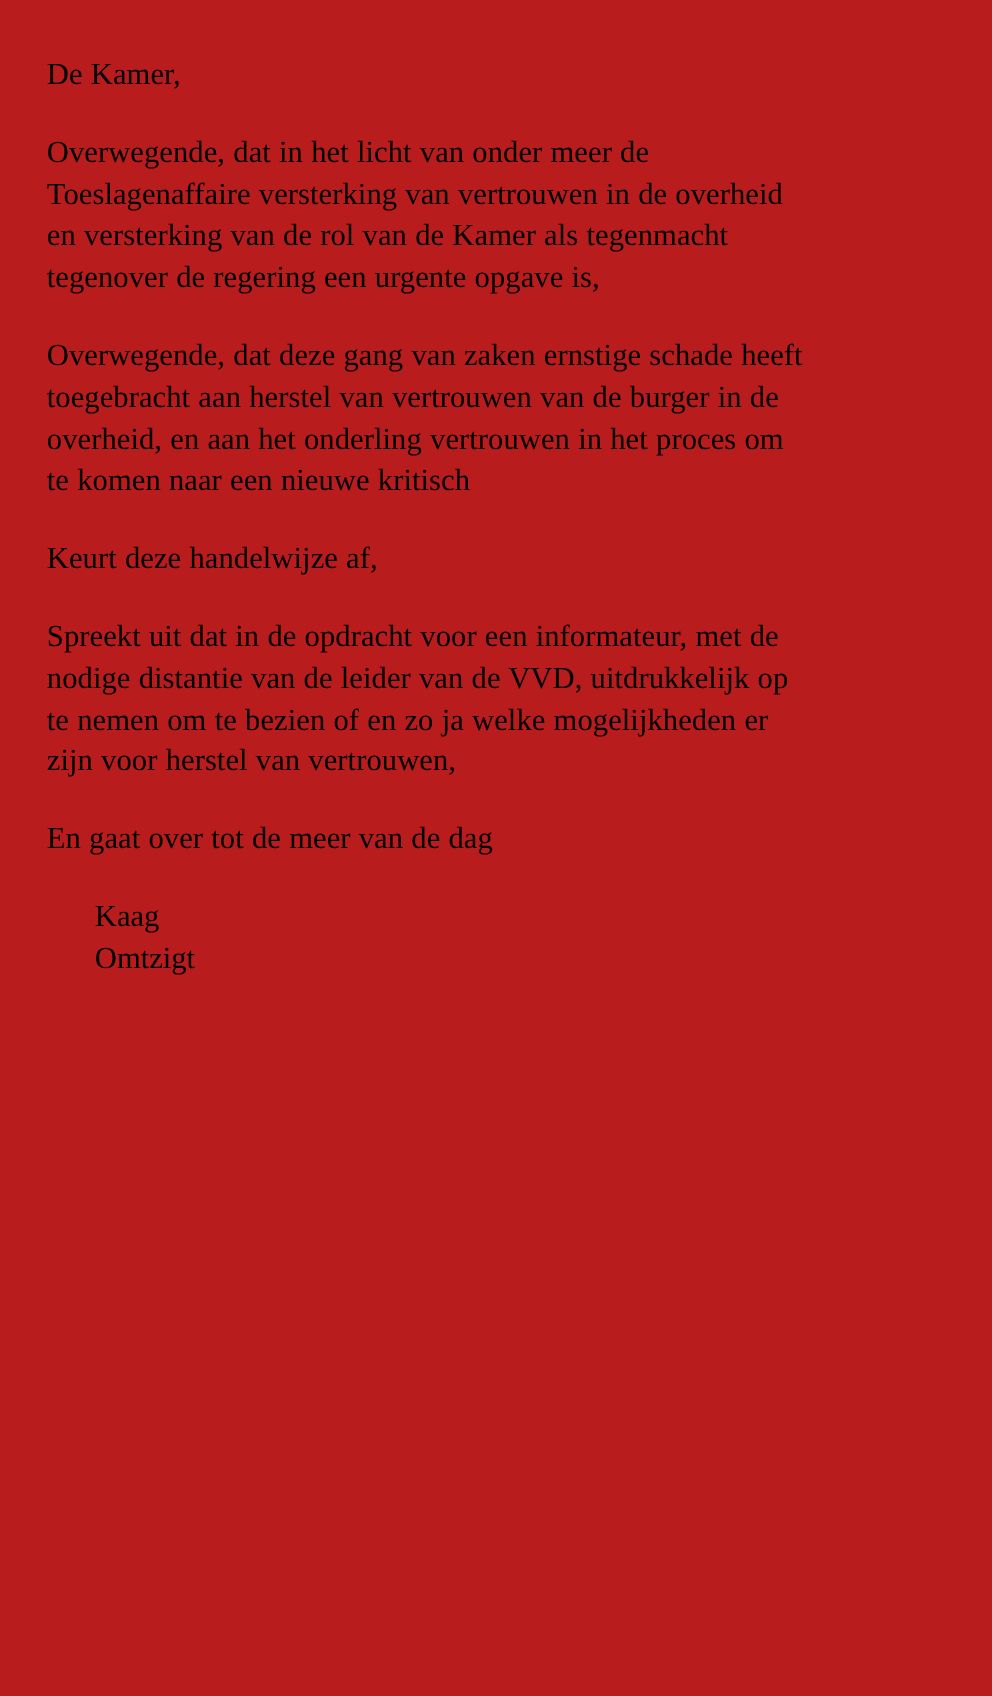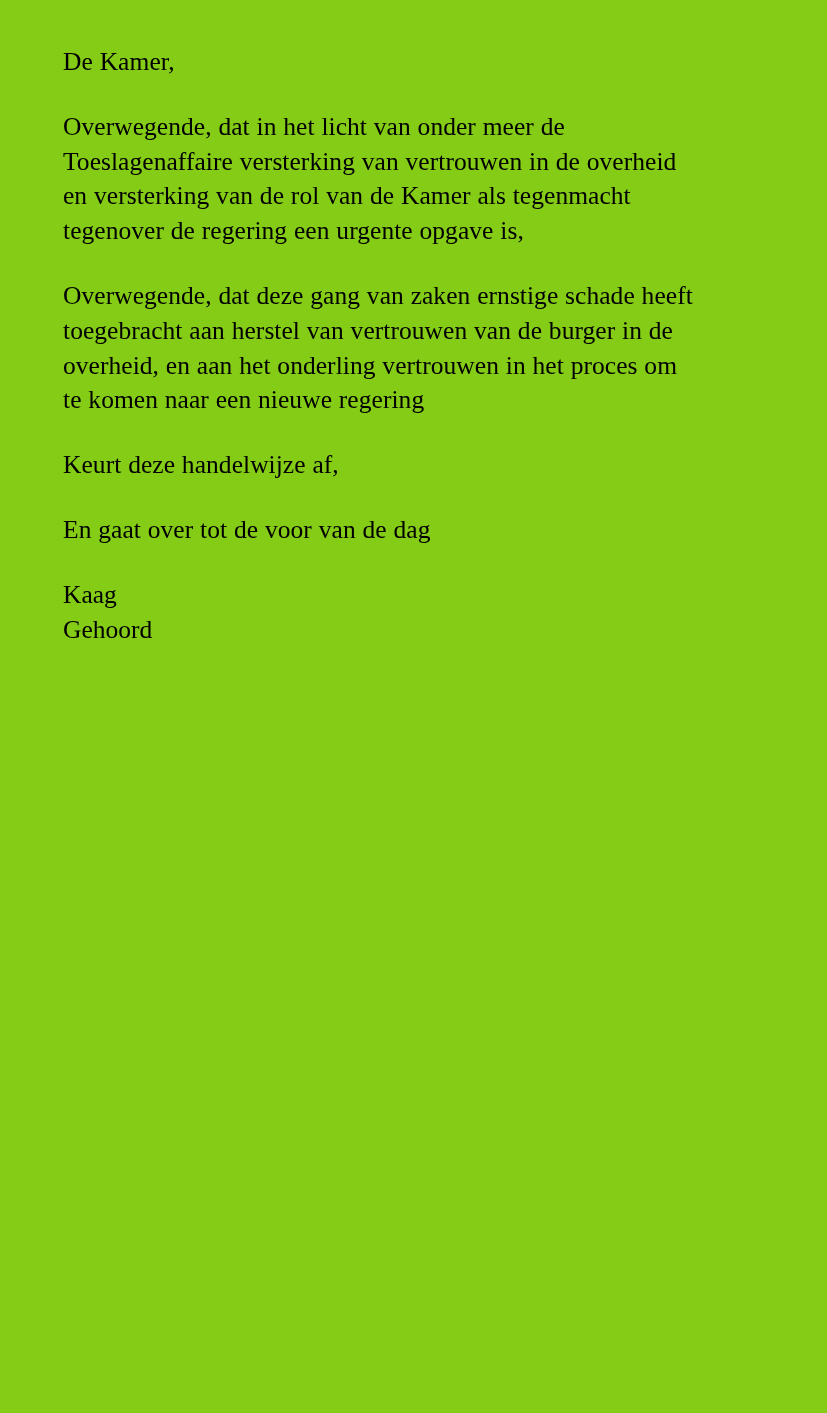--- a/index.html
+++ b/index.html
@@ -11,23 +11,23 @@
     width: 827px;
     height: 1413px;
     overflow: hidden;
     font-family: "Liberation Serif", "DejaVu Serif", serif;
     color: #000000;
   }
   .page {
     position: relative;
     width: 827px;
     height: 1413px;
-    background: #84cc16;
+    background: #b91c1c;
     box-sizing: border-box;
-    padding: 45px 100px 0 63px;
+    padding: 45px 100px 0 39px;
   }
   .doc-body {
     width: 632px;
   }
   .para {
     font-size: 25.5px;
     line-height: 34.8px;
     margin: 0 0 30px 0;
     text-align: left;
     white-space: pre-wrap;
@@ -39,41 +39,43 @@
     margin-bottom: 0;
   }
   .signature-block .sig-line {
     font-size: 25.5px;
     line-height: 34.8px;
     margin: 0;
     white-space: pre-wrap;
   }
   .signature-block {
     margin-top: 0;
+    margin-left: 40px;
   }
 </style>
 </head>
 <body>
 
 <div class="page">
   <div class="doc-body">
 
     <p class="para">De Kamer,</p>
 
 
     <p class="para">Overwegende, dat in het licht van onder meer de Toeslagenaffaire versterking van vertrouwen in de overheid en versterking van de rol van de Kamer als tegenmacht tegenover de regering een urgente opgave is,</p>
 
 
 
-    <p class="para">Overwegende, dat deze gang van zaken ernstige schade heeft toegebracht aan herstel van vertrouwen van de burger in de overheid, en aan het onderling vertrouwen in het proces om te komen naar een nieuwe regering</p>
+    <p class="para">Overwegende, dat deze gang van zaken ernstige schade heeft toegebracht aan herstel van vertrouwen van de burger in de overheid, en aan het onderling vertrouwen in het proces om te komen naar een nieuwe kritisch</p>
 
     <p class="para">Keurt deze handelwijze af,</p>
 
+    <p class="para">Spreekt uit dat in de opdracht voor een informateur, met de nodige distantie van de leider van de VVD, uitdrukkelijk op te nemen om te bezien of en zo ja welke mogelijkheden er zijn voor herstel van vertrouwen,</p>
 
-    <p class="para">En gaat over tot de voor van de dag</p>
+    <p class="para">En gaat over tot de meer van de dag</p>
 
     <div class="signature-block">
       <p class="sig-line">Kaag</p>
-      <p class="sig-line">Gehoord</p>
+      <p class="sig-line">Omtzigt</p>
     </div>
 
   </div>
 </div>
 
 </body></html>

